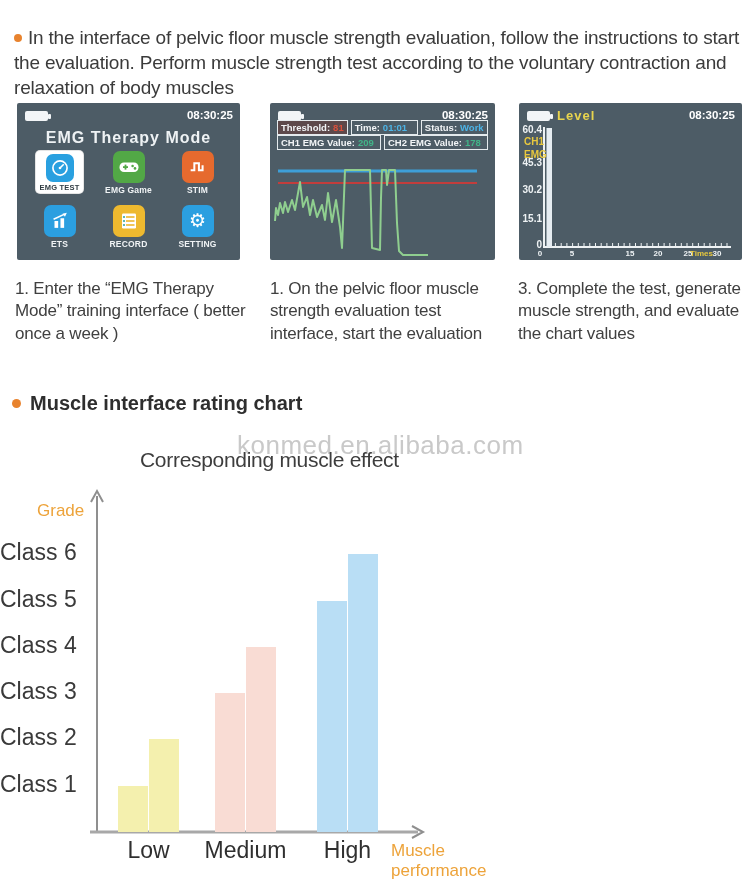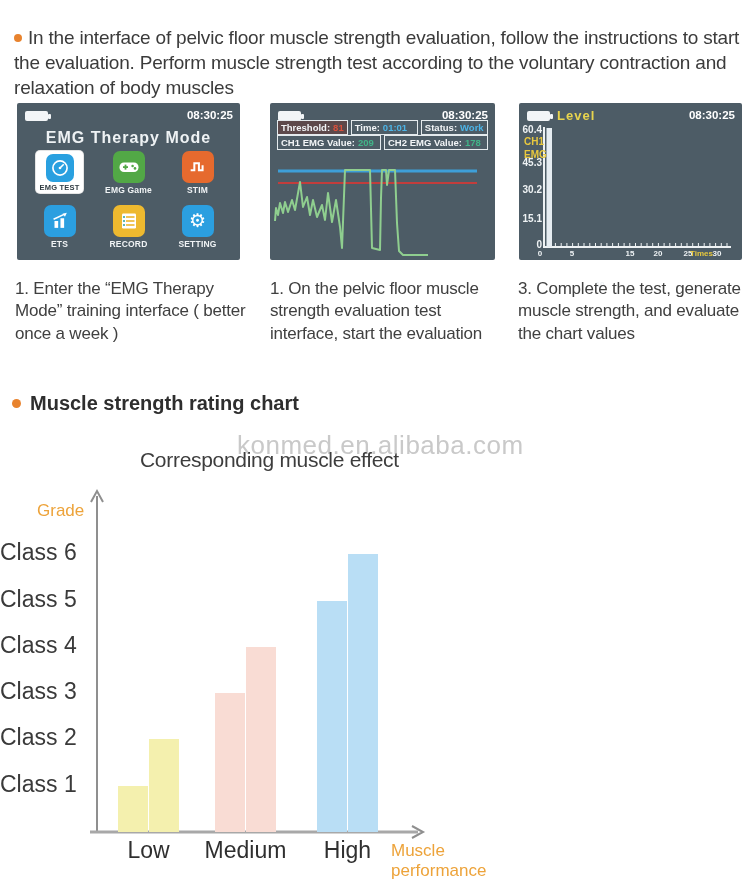--- a/index.html
+++ b/index.html
@@ -234,21 +234,21 @@
         <div class="xtick3" style="left: 162px;">25</div>
         <div class="xtick3" style="left: 191px;">30</div>
       </div>
     <div class="times-label">Times</div>
   </div>
 
   <div class="caption c1">1. Enter the “EMG Therapy Mode” training interface ( better once a week )</div>
   <div class="caption c2">1. On the pelvic floor muscle strength evaluation test interface, start the evaluation</div>
   <div class="caption c3">3. Complete the test, generate muscle strength, and evaluate the chart values</div>
 
-  <div class="heading"><span class="dot"></span><span>Muscle strength rating chart</span></div>
+  <div class="heading"><span class="dot"></span><span>Muscle interface rating chart</span></div>
 
   <div class="watermark">konmed.en.alibaba.com</div>
   <div class="chart-title">Corresponding muscle effect</div>
 
   <div class="chart">
     <div class="grade-label">Grade</div>
     <svg class="axes" width="480" height="405" viewBox="0 0 480 405">
       <line x1="97" y1="14" x2="97" y2="351" stroke="#8f8f8f" stroke-width="2"></line>
       <polyline points="91,20 97,9 103,20" fill="none" stroke="#8f8f8f" stroke-width="2"></polyline>
       <line x1="90" y1="350" x2="418" y2="350" stroke="#a8a8a8" stroke-width="3"></line>

